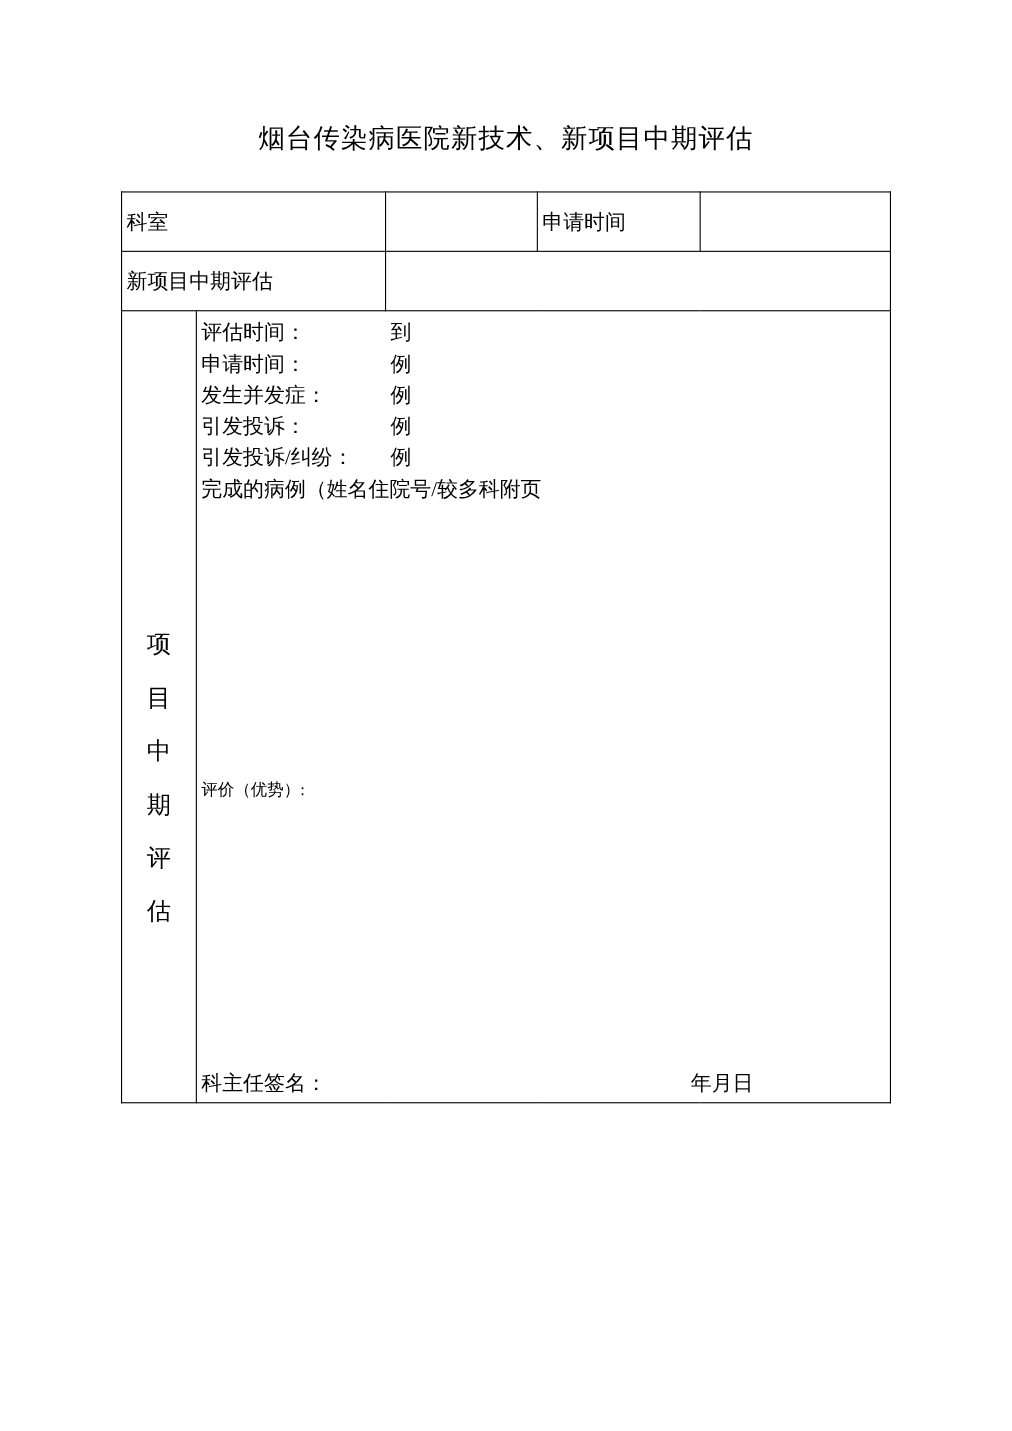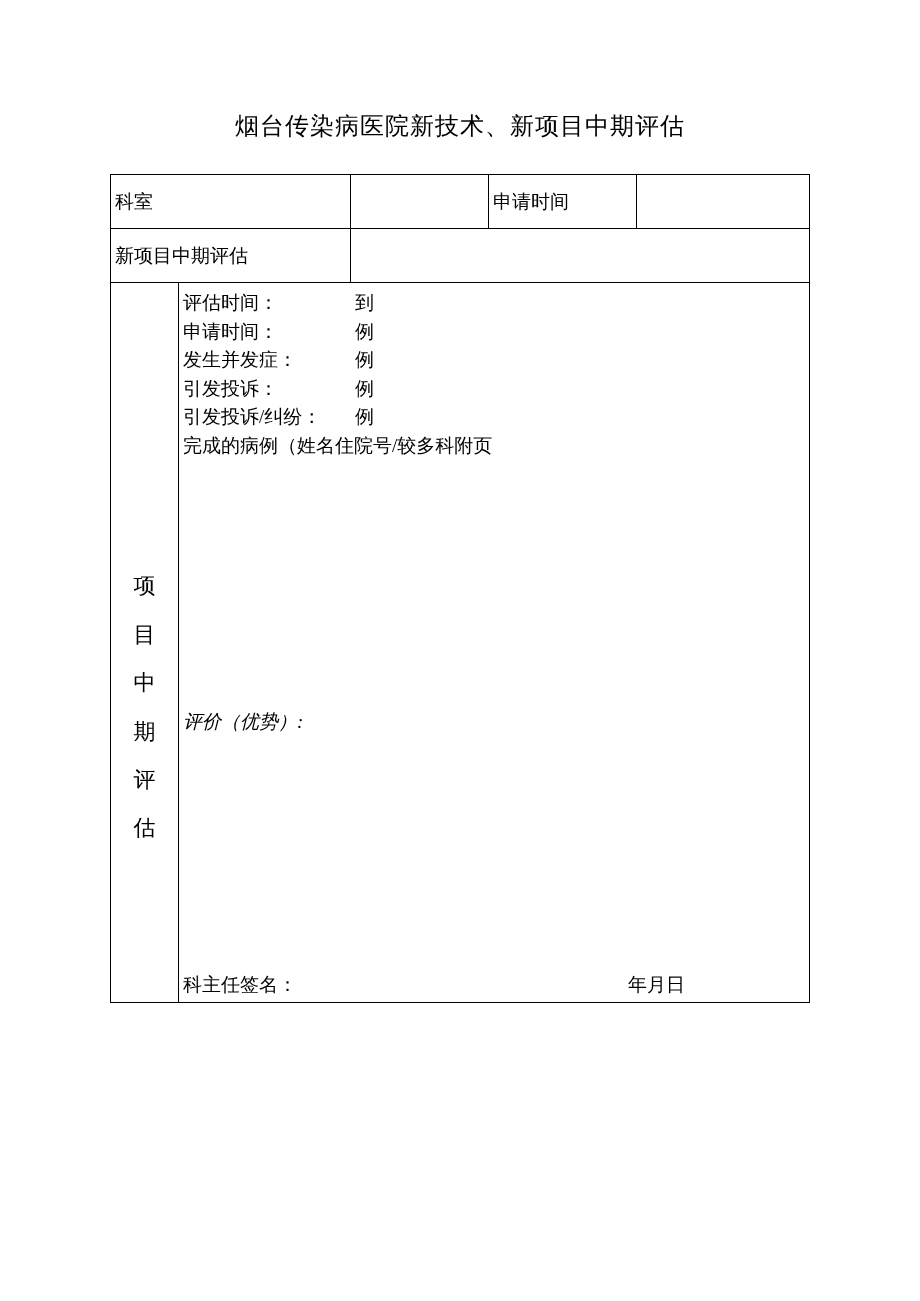--- a/index.html
+++ b/index.html
@@ -57,22 +57,21 @@
       padding: 6px 4px 0 4px;
       font-size: 19px;
       line-height: 1.5;
     }
     .kv-row { display: flex; }
     .kv-label { width: 172px; }
     .eval-line {
       position: absolute;
       left: 4px;
       top: 426px;
-      font-size: 19px;
-      font-style: italic;
+      font-size: 15px;
     }
     .sign-line {
       position: absolute;
       left: 4px;
       right: 4px;
       bottom: 4px;
       font-size: 19px;
       display: flex;
     }
     .sign-label { flex: 0 0 auto; }

